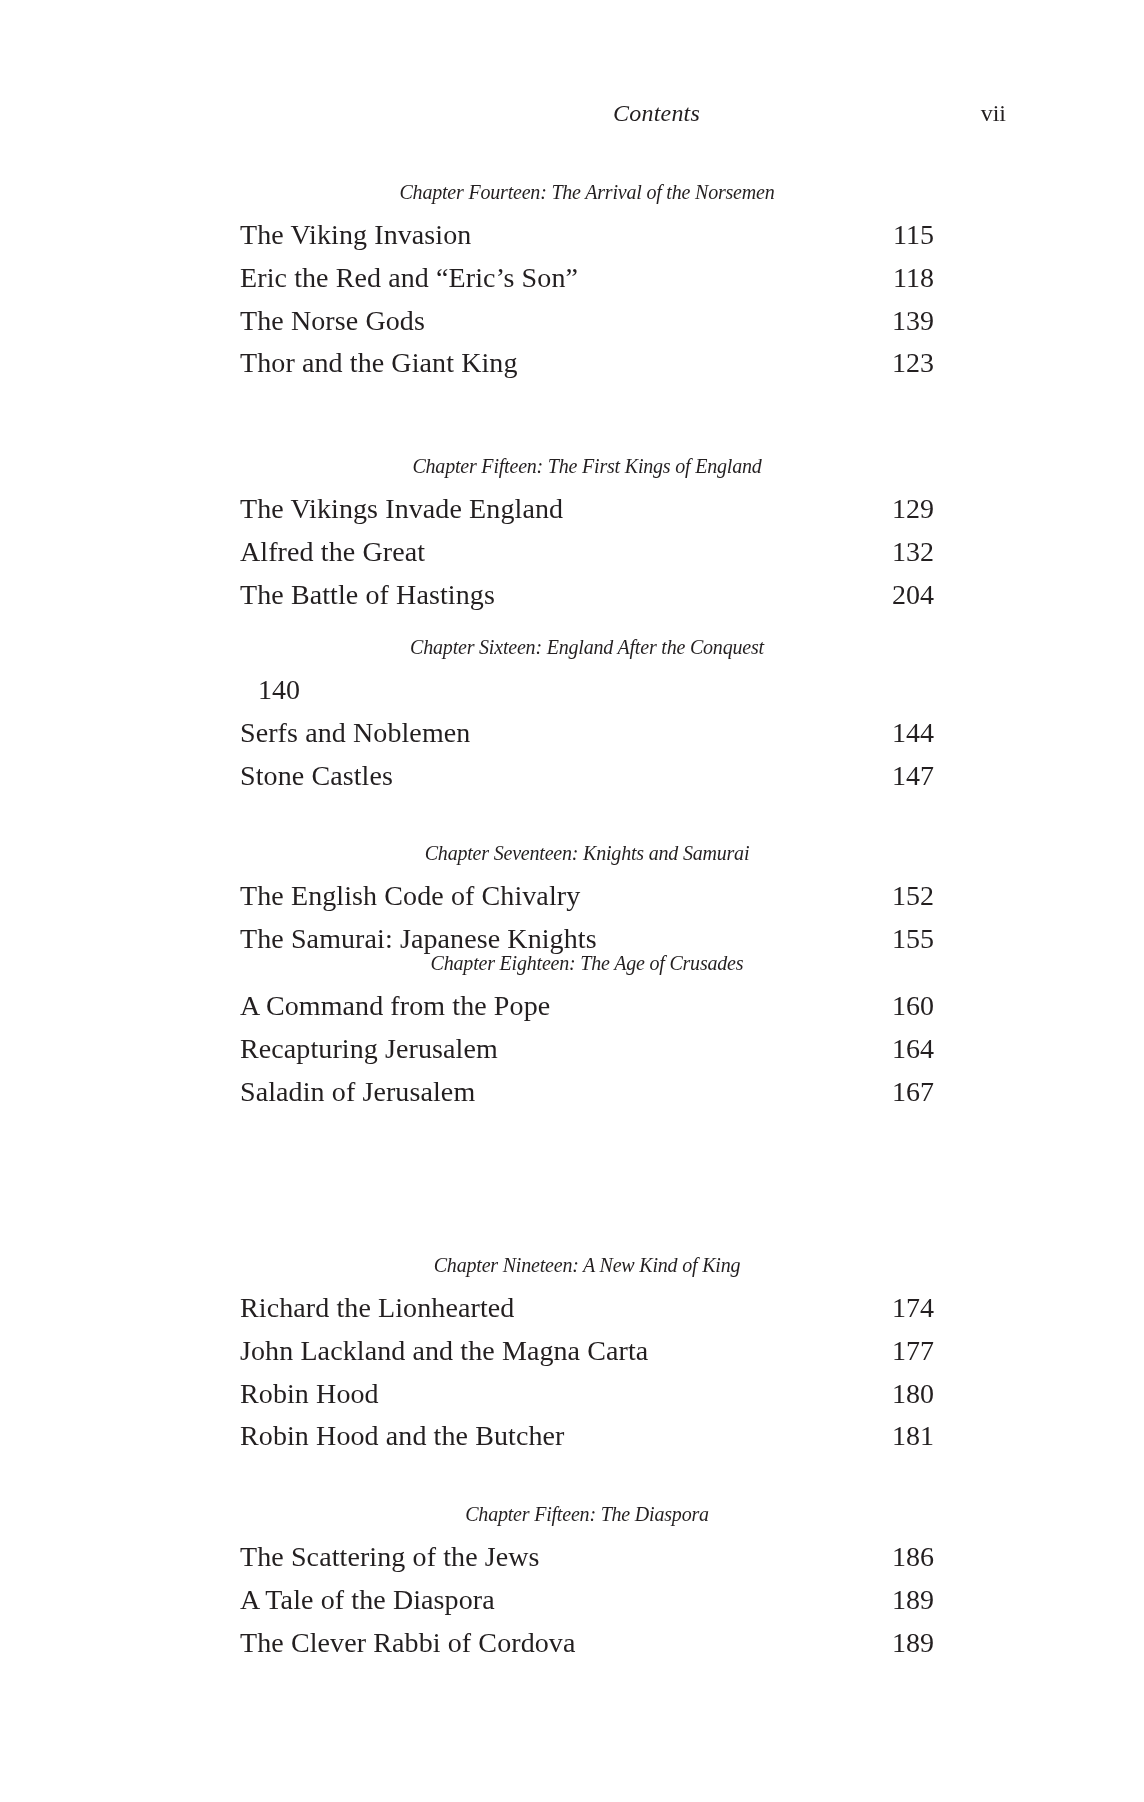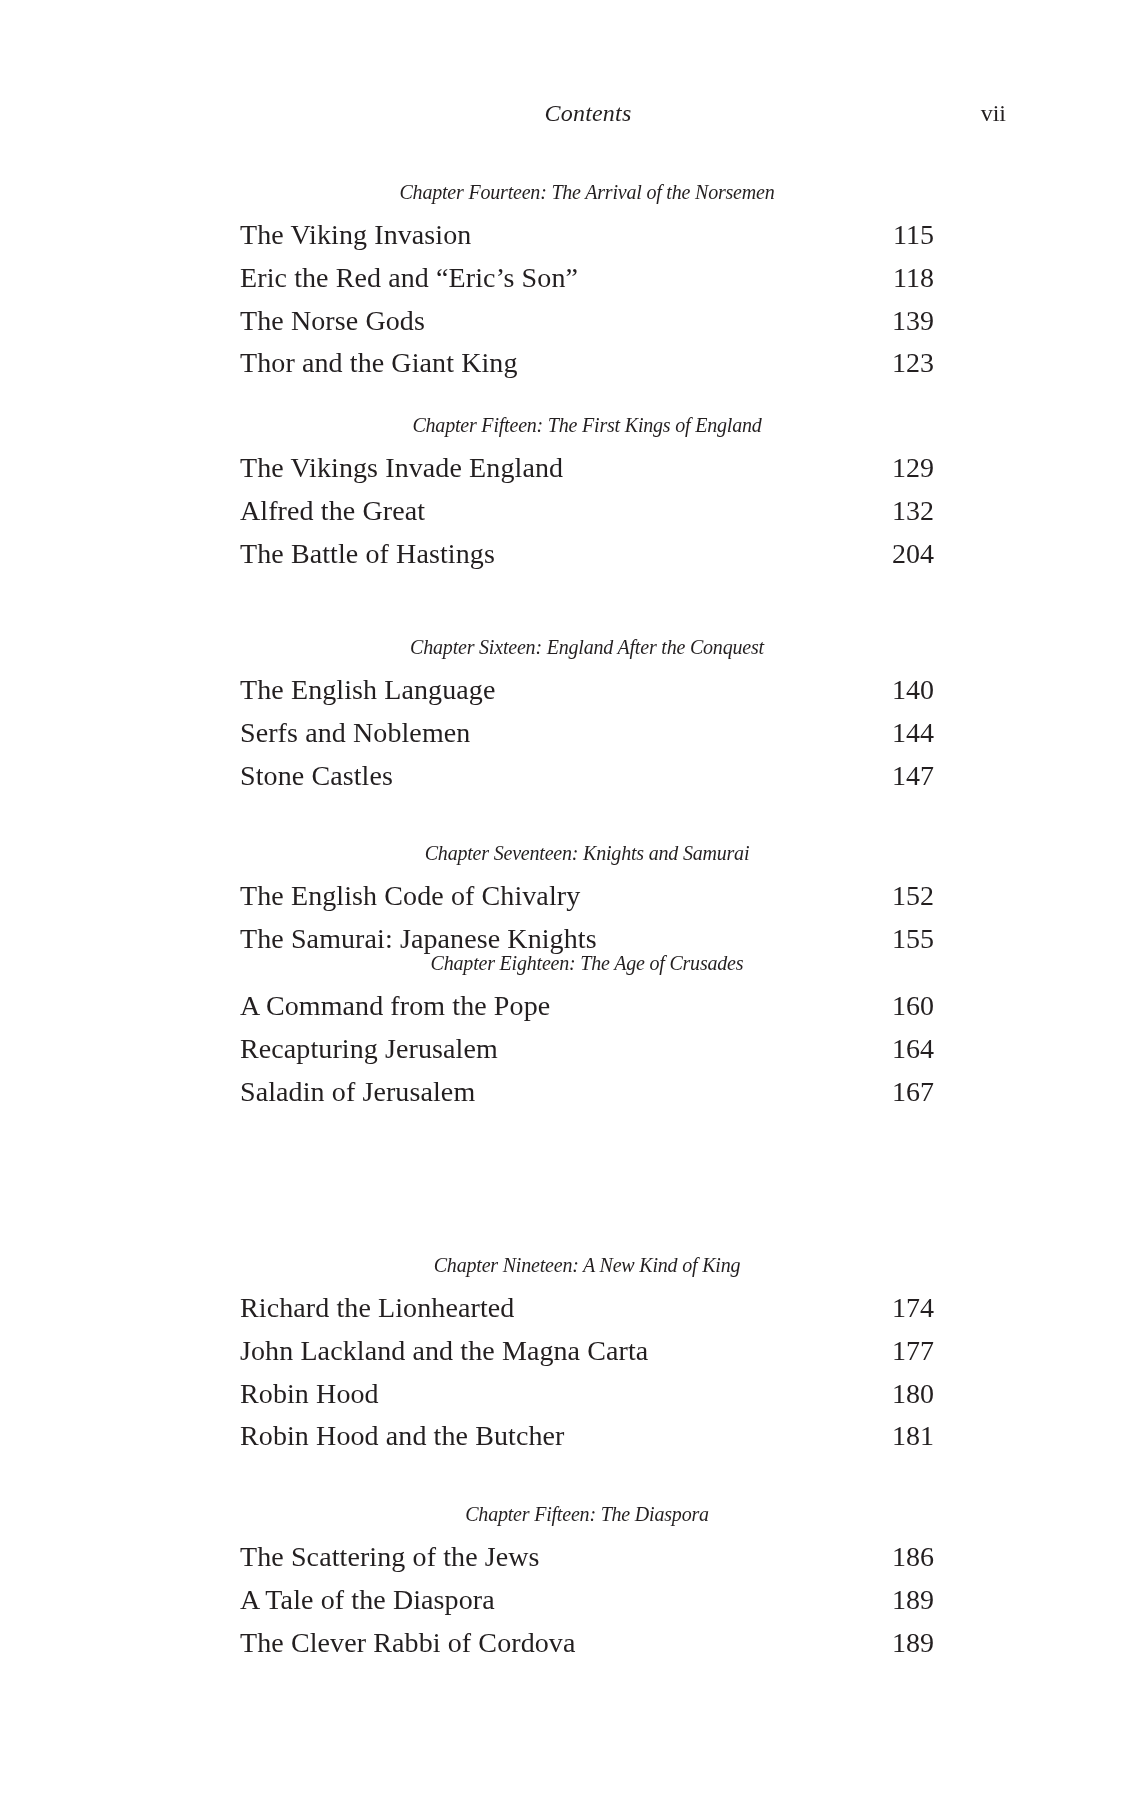--- a/index.html
+++ b/index.html
@@ -17,23 +17,23 @@
     }
     .running-head {
       position: absolute;
       top: 96px;
       left: 0;
       width: 1144px;
       height: 34px;
     }
     .running-title {
       position: absolute;
-      left: 488px;
+      left: 500px;
       width: 200px;
-      text-align: center;
+      text-align: right;
       font-style: italic;
       font-size: 24px;
       line-height: 34px;
       letter-spacing: 0.2px;
     }
     .folio {
       position: absolute;
       left: 960px;
       width: 46px;
       text-align: right;
@@ -87,40 +87,39 @@
   <div class="entry">
     <span class="entry-title">The Norse Gods</span>
     <span class="entry-page">139</span>
   </div>
   <div class="entry">
     <span class="entry-title">Thor and the Giant King</span>
     <span class="entry-page">123</span>
   </div>
 </section>
 
-<section class="chapter" style="top:403px">
+<section class="chapter" style="top:444px">
   <div class="chapter-title">Chapter Fifteen: The First Kings of England</div>
   <div class="entry">
     <span class="entry-title">The Vikings Invade England</span>
     <span class="entry-page">129</span>
   </div>
   <div class="entry">
     <span class="entry-title">Alfred the Great</span>
     <span class="entry-page">132</span>
   </div>
   <div class="entry">
     <span class="entry-title">The Battle of Hastings</span>
     <span class="entry-page">204</span>
   </div>
 </section>
 
 <section class="chapter" style="top:625px">
   <div class="chapter-title">Chapter Sixteen: England After the Conquest</div>
   <div class="entry">
-    <span class="entry-title">The English Language</span>
     <span class="entry-page">140</span>
   </div>
   <div class="entry">
     <span class="entry-title">Serfs and Noblemen</span>
     <span class="entry-page">144</span>
   </div>
   <div class="entry">
     <span class="entry-title">Stone Castles</span>
     <span class="entry-page">147</span>
   </div>

